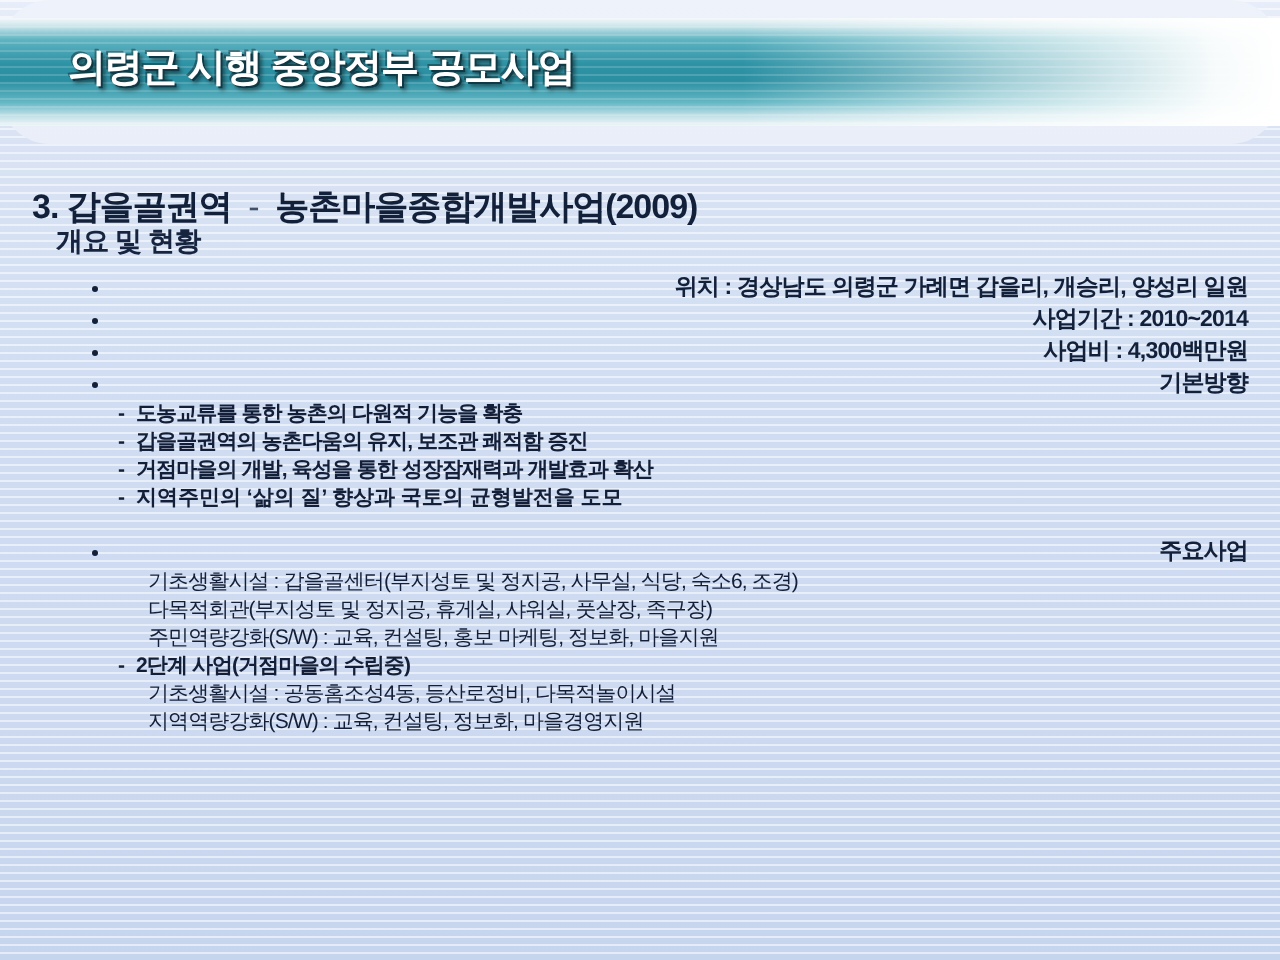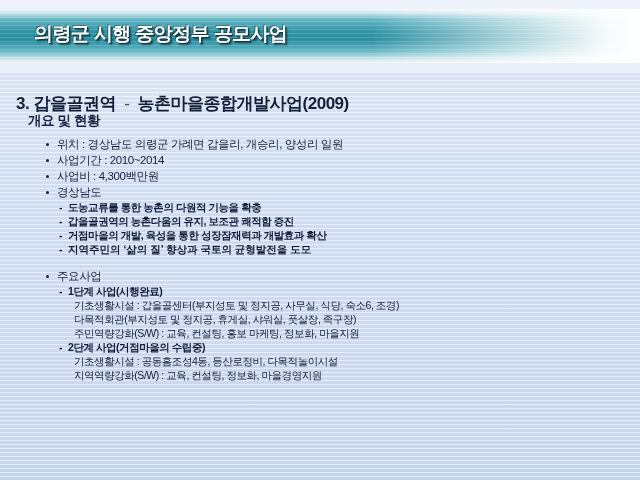--- a/index.html
+++ b/index.html
@@ -27,20 +27,21 @@
   }
 
   
   .banner-wrap {
     position: absolute;
     left: 0;
     top: 0;
     width: 640px;
     height: 72px;
     background: linear-gradient(to bottom, #eef2fa 0%, #e9eef8 100%);
+    border-radius: 25px;
   }
   .banner-band {
     position: absolute;
     left: 0;
     top: 9px;
     width: 640px;
     height: 54px;
     background:
       linear-gradient(to right,
         rgba(255,255,255,0.00) 0%,
@@ -119,26 +120,27 @@
     position: absolute;
     left: 44px;
     top: 136px;
     width: 580px;
   }
   .blk { margin: 0; padding: 0; }
 
   .l1 {
     position: relative;
     font-size: 11.5px;
-    font-weight: normal;
+    font-weight: bold;
     color: #13203a;
     letter-spacing: -0.4px;
     line-height: 16px;
     padding-left: 13px;
     white-space: nowrap;
+    text-align: right;
   }
   .l1:before {
     content: "";
     position: absolute;
     left: 2px;
     top: 7px;
     width: 3px;
     height: 3px;
     background: #13203a;
     border-radius: 50%;
@@ -190,33 +192,32 @@
   </div>
 
   <div class="subsection-heading">개요 및 현황</div>
 
   <div class="content">
 
     <div class="blk">
       <div class="l1">위치 : 경상남도 의령군 가례면 갑을리, 개승리, 양성리 일원</div>
       <div class="l1">사업기간 : 2010~2014</div>
       <div class="l1">사업비 : 4,300백만원</div>
-      <div class="l1">경상남도</div>
+      <div class="l1">기본방향</div>
       <div class="l2">도농교류를 통한 농촌의 다원적 기능을 확충</div>
       <div class="l2">갑을골권역의 농촌다움의 유지, 보조관 쾌적함 증진</div>
       <div class="l2">거점마을의 개발, 육성을 통한 성장잠재력과 개발효과 확산</div>
       <div class="l2 quote">지역주민의 ‘삶의 질’ 향상과 국토의 균형발전을 도모</div>
     </div>
 
     <div class="gap-md"></div>
 
     <div class="blk">
       <div class="l1">주요사업</div>
 
-      <div class="l2">1단계 사업(시행완료)</div>
       <div class="l3">기초생활시설 : 갑을골센터(부지성토 및 정지공, 사무실, 식당, 숙소6, 조경)</div>
       <div class="l3">다목적회관(부지성토 및 정지공, 휴게실, 샤워실, 풋살장, 족구장)</div>
       <div class="l3">주민역량강화(S/W) : 교육, 컨설팅, 홍보  마케팅, 정보화, 마을지원</div>
 
       <div class="l2">2단계 사업(거점마을의 수립중)</div>
       <div class="l3">기초생활시설 : 공동홈조성4동, 등산로정비, 다목적놀이시설</div>
       <div class="l3">지역역량강화(S/W) : 교육, 컨설팅, 정보화, 마을경영지원</div>
     </div>
 
   </div>

